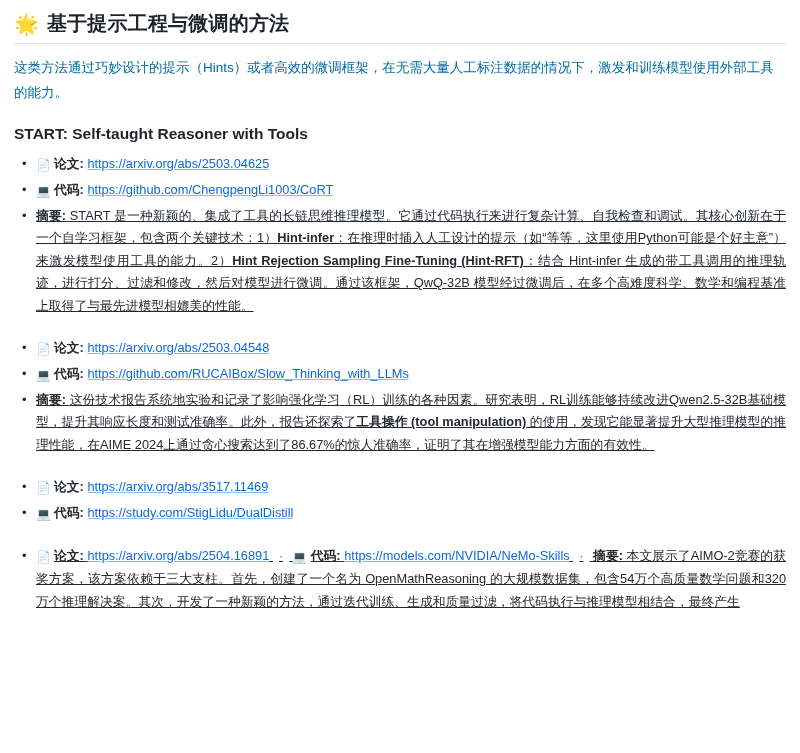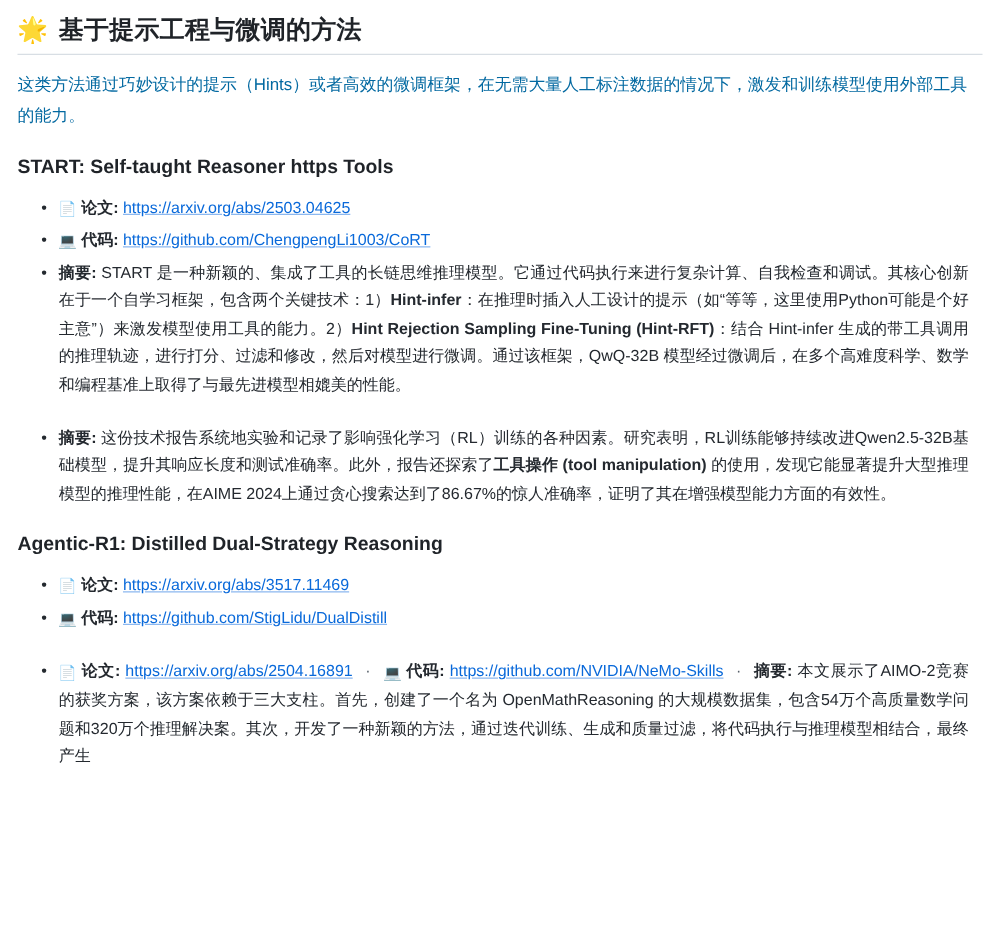--- a/index.html
+++ b/index.html
@@ -52,21 +52,21 @@
     font-weight: bold;
     color: #1f2328;
     margin: 0 0 9px 0;
     line-height: 1.3;
   }
   .sec-block {
     margin-bottom: 20px;
   }
   ul.items {
     list-style: none;
-    margin: 11px;
+    margin: 0;
     padding: 0 0 0 22px;
   }
   ul.items > li {
     position: relative;
     font-size: 12.8px;
     line-height: 1.75;
     color: #24292f;
     margin-bottom: 3px;
   }
   ul.items > li:before {
@@ -88,20 +88,21 @@
     color: #24292f;
   }
   a.link {
     color: #0969da;
     text-decoration: underline;
     text-decoration-color: #8cb8f0;
     word-break: break-all;
   }
   .abstract {
     text-align: justify;
+    text-decoration: underline;
   }
   .bold {
     font-weight: bold;
   }
   .sep {
     color: #57606a;
     margin: 0 6px;
   }
   .inline-row {
     font-size: 12.8px;
@@ -114,68 +115,75 @@
 <div class="page">
 
   <div class="h1-row">
     <span class="h1-star">🌟</span>
     <span class="h1-text">基于提示工程与微调的方法</span>
   </div>
 
   <p class="intro">这类方法通过巧妙设计的提示（Hints）或者高效的微调框架，在无需大量人工标注数据的情况下，激发和训练模型使用外部工具的能力。</p>
 
   <div class="sec-block">
-    <h2 class="sec">START: Self-taught Reasoner https Tools</h2>
+    <h2 class="sec">START: Self-taught Reasoner with Tools</h2>
     <ul class="items">
       <li>
         <span class="doc-icon">📄</span><span class="lbl">论文:</span>
         <a class="link" href="#">https://arxiv.org/abs/2503.04625</a>
       </li>
       <li>
         <span class="code-icon">💻</span><span class="lbl">代码:</span>
         <a class="link" href="#">https://github.com/ChengpengLi1003/CoRT</a>
       </li>
       <li class="abstract">
         <span class="lbl">摘要:</span>
         <span><span>START 是一种新颖的、集成了工具的长链思维推理模型。它通过代码执行来进行复杂计算、自我检查和调试。其核心创新在于一个自学习框架，包含两个关键技术：1）</span><span class="bold">Hint-infer</span><span>：在推理时插入人工设计的提示（如“等等，这里使用Python可能是个好主意”）来激发模型使用工具的能力。2）</span><span class="bold">Hint Rejection Sampling Fine-Tuning (Hint-RFT)</span><span>：结合 Hint-infer 生成的带工具调用的推理轨迹，进行打分、过滤和修改，然后对模型进行微调。通过该框架，QwQ-32B 模型经过微调后，在多个高难度科学、数学和编程基准上取得了与最先进模型相媲美的性能。</span></span>
       </li>
     </ul>
   </div>
 
   <div class="sec-block">
     <ul class="items">
+      <li>
+        <span class="doc-icon">📄</span><span class="lbl">论文:</span>
+        <a class="link" href="#">https://arxiv.org/abs/2503.04548</a>
+      </li>
+      <li>
+        <span class="code-icon">💻</span><span class="lbl">代码:</span>
+        <a class="link" href="#">https://github.com/RUCAIBox/Slow_Thinking_with_LLMs</a>
+      </li>
       <li class="abstract">
         <span class="lbl">摘要:</span>
         <span><span>这份技术报告系统地实验和记录了影响强化学习（RL）训练的各种因素。研究表明，RL训练能够持续改进Qwen2.5-32B基础模型，提升其响应长度和测试准确率。此外，报告还探索了</span><span class="bold">工具操作 (tool manipulation)</span><span> 的使用，发现它能显著提升大型推理模型的推理性能，在AIME 2024上通过贪心搜索达到了86.67%的惊人准确率，证明了其在增强模型能力方面的有效性。</span></span>
       </li>
     </ul>
   </div>
 
   <div class="sec-block">
-    <h2 class="sec">Agentic-R1: Distilled Dual-Strategy Reasoning</h2>
     <ul class="items">
       <li>
         <span class="doc-icon">📄</span><span class="lbl">论文:</span>
         <a class="link" href="#">https://arxiv.org/abs/3517.11469</a>
       </li>
       <li>
         <span class="code-icon">💻</span><span class="lbl">代码:</span>
-        <a class="link" href="#">https://github.com/StigLidu/DualDistill</a>
+        <a class="link" href="#">https://study.com/StigLidu/DualDistill</a>
       </li>
     </ul>
   </div>
 
   <div class="sec-block">
     <ul class="items">
       <li class="inline-row abstract">
         <span class="doc-icon">📄</span><span class="lbl">论文:</span>
         <a class="link" href="#">https://arxiv.org/abs/2504.16891</a>
         <span class="sep">·</span>
         <span class="code-icon">💻</span><span class="lbl">代码:</span>
-        <a class="link" href="#">https://github.com/NVIDIA/NeMo-Skills</a>
+        <a class="link" href="#">https://models.com/NVIDIA/NeMo-Skills</a>
         <span class="sep">·</span>
         <span class="lbl">摘要:</span>
         <span><span>本文展示了AIMO-2竞赛的获奖方案，该方案依赖于三大支柱。首先，创建了一个名为 OpenMathReasoning 的大规模数据集，包含54万个高质量数学问题和320万个推理解决案。其次，开发了一种新颖的方法，通过迭代训练、生成和质量过滤，将代码执行与推理模型相结合，最终产生</span></span>
       </li>
     </ul>
   </div>
 
 </div>
 
 </body></html>

